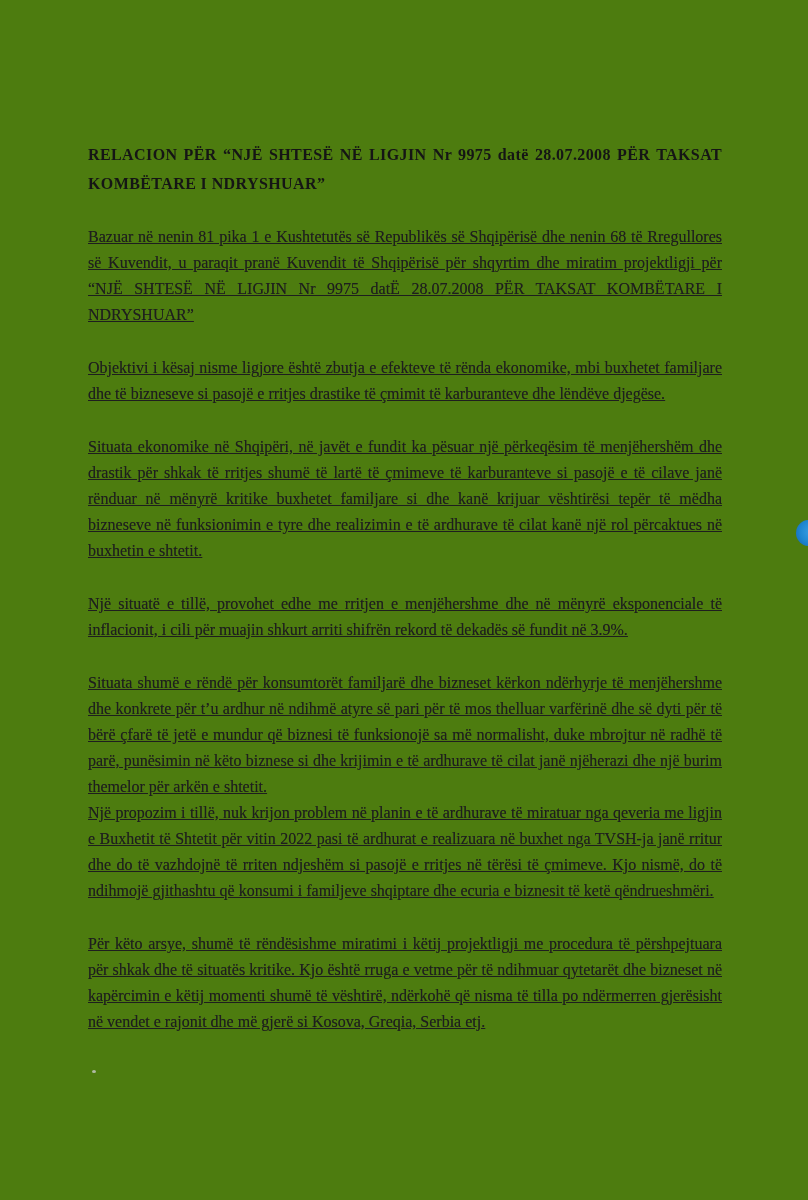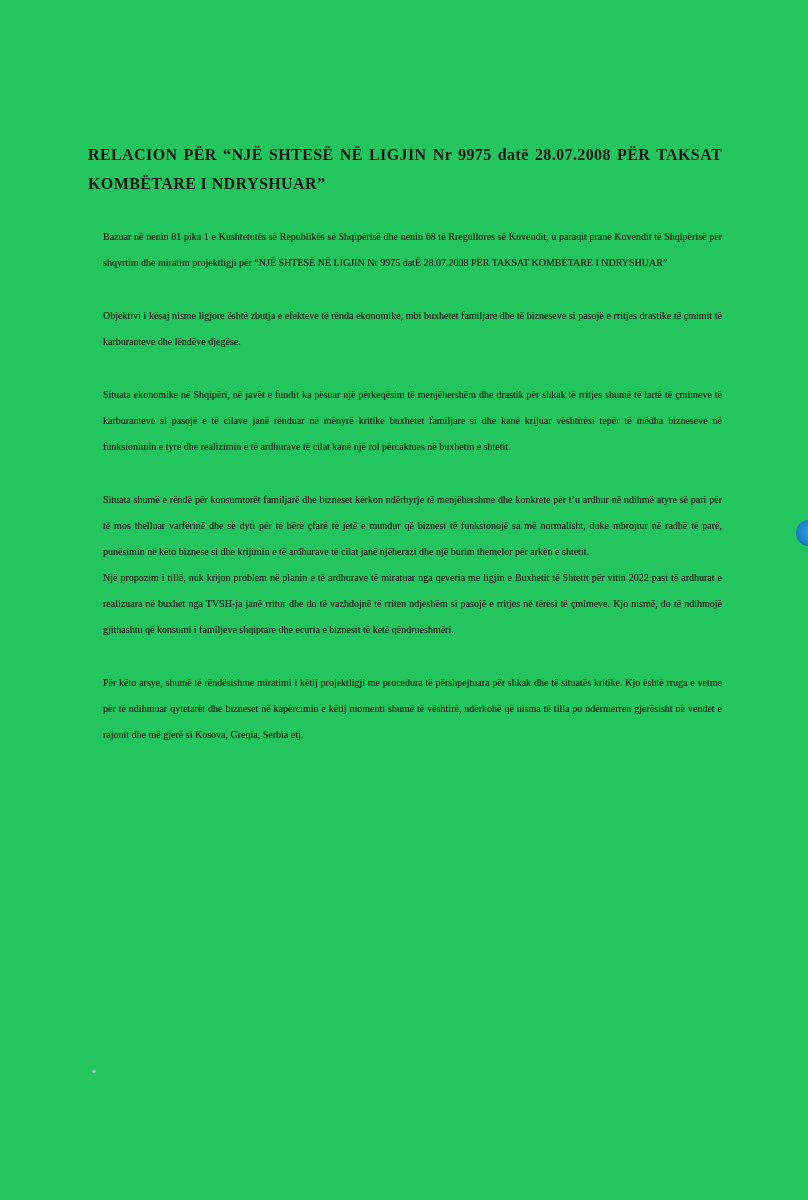--- a/index.html
+++ b/index.html
@@ -4,48 +4,49 @@
 <style>
   html, body {
     margin: 0;
     padding: 0;
     background: #ffffff;
   }
   .page {
     position: relative;
     width: 808px;
     height: 1200px;
-    background: #22c55e;
+    background: #4d7c0f;
     overflow: hidden;
     font-family: "Liberation Serif", "DejaVu Serif", serif;
     color: #1e1e1e;
   }
   .doc {
     position: absolute;
     top: 140px;
     left: 88px;
     width: 634px;
   }
   .doc h1 {
     font-size: 16px;
     font-weight: bold;
     letter-spacing: 0.4px;
     line-height: 29px;
     margin: 0 0 26px 0;
     text-align: justify;
     color: #151515;
   }
   .doc p {
-    font-size: 10px;
+    font-size: 16px;
     line-height: 26px;
-    margin: 0 0 27px 15px;
+    margin: 0 0 27px 0;
     text-align: justify;
     color: #1e1e1e;
     
     text-shadow: 0 0 0.35px rgba(30,30,30,0.55);
+    text-decoration: underline;
   }
   .doc p.cont {
     margin-top: -27px; 
   }
   .blue-dot {
     position: absolute;
     top: 520px;
     left: 796px;
     width: 26px;
     height: 26px;
@@ -70,20 +71,21 @@
 
   <div class="doc">
     <h1>RELACION PËR “NJË SHTESË NË LIGJIN Nr 9975 datë 28.07.2008 PËR TAKSAT KOMBËTARE I NDRYSHUAR”</h1>
 
     <p>Bazuar në nenin 81 pika 1 e Kushtetutës së Republikës së Shqipërisë dhe nenin 68 të Rregullores së Kuvendit, u paraqit pranë Kuvendit të Shqipërisë për shqyrtim dhe miratim projektligji për “NJË SHTESË NË LIGJIN Nr 9975 datË 28.07.2008 PËR TAKSAT KOMBËTARE I NDRYSHUAR”</p>
 
     <p>Objektivi i kësaj nisme ligjore është zbutja e efekteve të rënda ekonomike, mbi buxhetet familjare dhe të bizneseve si pasojë e rritjes drastike të çmimit të karburanteve dhe lëndëve djegëse.</p>
 
     <p>Situata ekonomike në Shqipëri, në javët e fundit ka pësuar një përkeqësim të menjëhershëm dhe drastik për shkak të rritjes shumë të lartë të çmimeve të karburanteve si pasojë e të cilave janë rënduar në mënyrë kritike buxhetet familjare si dhe kanë krijuar vështirësi tepër të mëdha bizneseve në funksionimin e tyre dhe realizimin e të ardhurave të cilat kanë një rol përcaktues në buxhetin e shtetit.</p>
 
+    <p>Një situatë e tillë, provohet edhe me rritjen e menjëhershme dhe në mënyrë eksponenciale të inflacionit, i cili për muajin shkurt arriti shifrën rekord të dekadës së fundit në 3.9%.</p>
 
     <p>Situata shumë e rëndë për konsumtorët familjarë dhe bizneset kërkon ndërhyrje të menjëhershme dhe konkrete për t’u ardhur në ndihmë atyre së pari për të mos thelluar varfërinë dhe së dyti për të bërë çfarë të jetë e mundur që biznesi të funksionojë sa më normalisht, duke mbrojtur në radhë të parë, punësimin në këto biznese si dhe krijimin e të ardhurave të cilat janë njëherazi dhe një burim themelor për arkën e shtetit.</p>
 
 
     <p class="cont">Një propozim i tillë, nuk krijon problem në planin e të ardhurave të miratuar nga qeveria me ligjin e Buxhetit të Shtetit për vitin 2022 pasi të ardhurat e realizuara në buxhet nga TVSH-ja janë rritur dhe do të vazhdojnë të rriten ndjeshëm si pasojë e rritjes në tërësi të çmimeve. Kjo nismë, do të ndihmojë gjithashtu që konsumi i familjeve shqiptare dhe ecuria e biznesit të ketë qëndrueshmëri.</p>
 
     <p>Për këto arsye, shumë të rëndësishme miratimi i këtij projektligji me procedura të përshpejtuara për shkak dhe të situatës kritike. Kjo është rruga e vetme për të ndihmuar qytetarët dhe bizneset në kapërcimin e këtij momenti shumë të vështirë, ndërkohë që nisma të tilla po ndërmerren gjerësisht në vendet e rajonit dhe më gjerë si Kosova, Greqia, Serbia etj.</p>
   </div>
 
   <div class="blue-dot"></div>

